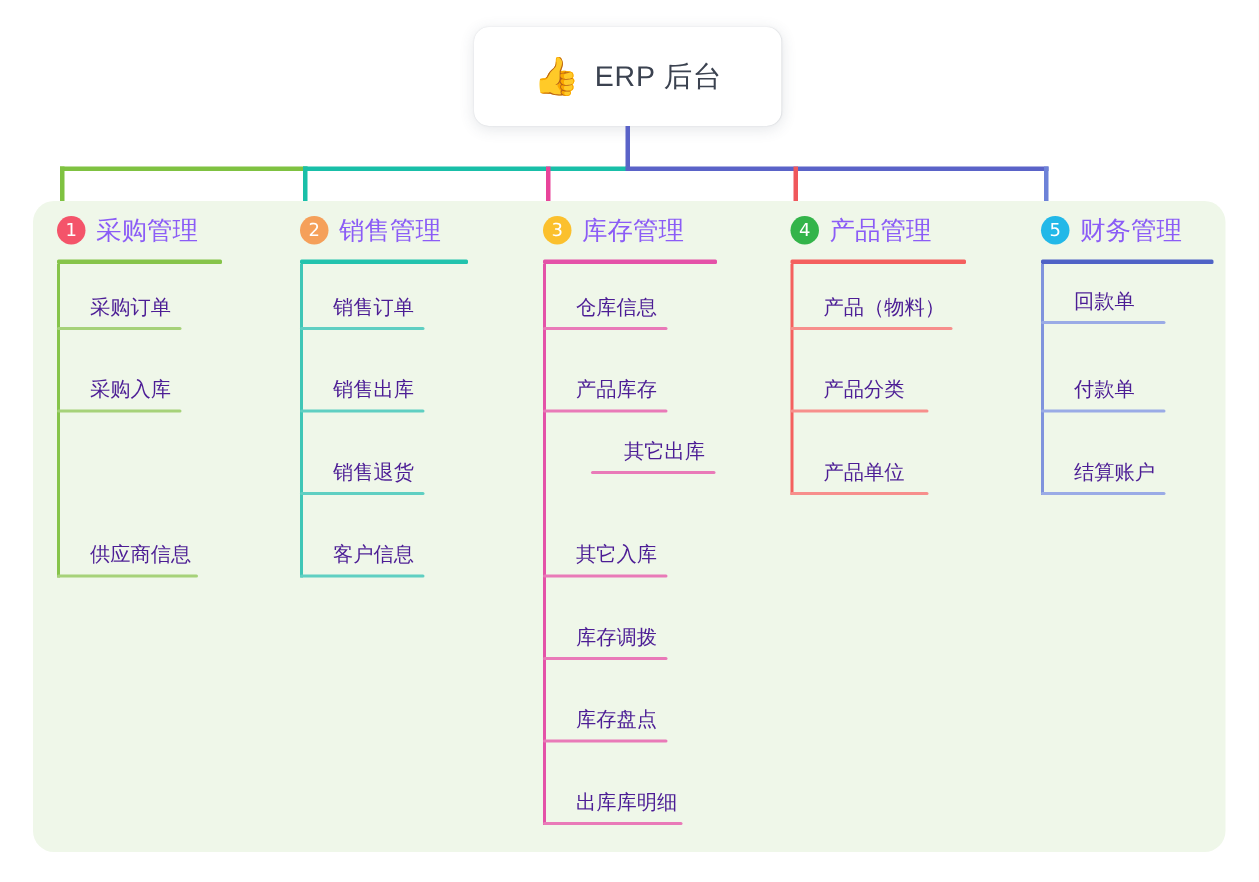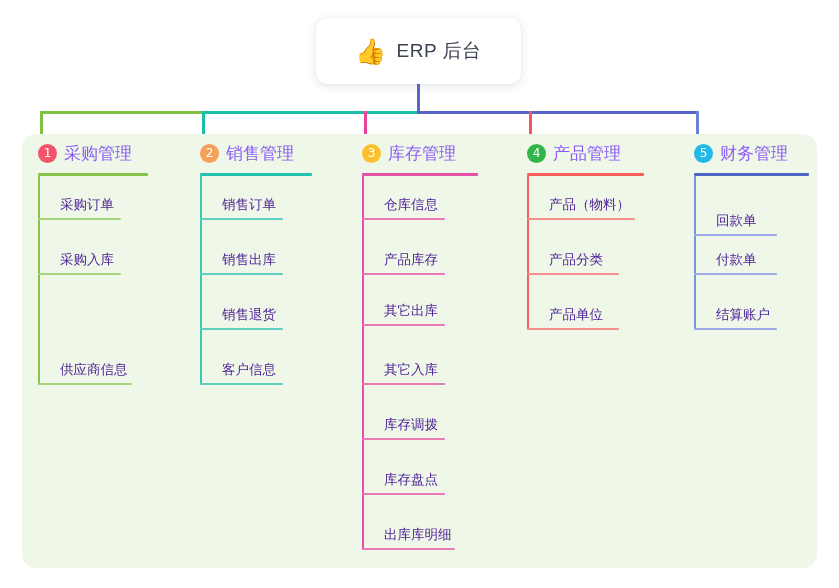--- a/index.html
+++ b/index.html
@@ -195,21 +195,21 @@
         <div class="head-rule" style="top: 39px; width: 116px; background: rgb(228, 82, 168);"></div>
         <div class="spine" style="top: 42px; height: 374px; background: rgb(228, 82, 168);"></div>
         <div class="leaf" style="top: 60px; height: 26px; width: 83px;">
           <span class="leaf-label">仓库信息</span>
           <div class="leaf-rule" style="width: 83px; background: rgb(233, 122, 184);"></div>
         </div>
         <div class="leaf" style="top: 115px; height: 26px; width: 83px;">
           <span class="leaf-label">产品库存</span>
           <div class="leaf-rule" style="width: 83px; background: rgb(233, 122, 184);"></div>
         </div>
-        <div class="leaf" style="top: 166px; height: 26px; width: 83px;">
+        <div class="leaf" style="top: 156px; height: 26px; width: 83px; margin-left: 32px;">
           <span class="leaf-label">其它出库</span>
           <div class="leaf-rule" style="width: 83px; background: rgb(233, 122, 184);"></div>
         </div>
         <div class="leaf" style="top: 225px; height: 26px; width: 83px;">
           <span class="leaf-label">其它入库</span>
           <div class="leaf-rule" style="width: 83px; background: rgb(233, 122, 184);"></div>
         </div>
         <div class="leaf" style="top: 280px; height: 26px; width: 83px;">
           <span class="leaf-label">库存调拨</span>
           <div class="leaf-rule" style="width: 83px; background: rgb(233, 122, 184);"></div>
@@ -243,21 +243,21 @@
           <div class="leaf-rule" style="width: 92px; background: rgb(247, 143, 140);"></div>
         </div>
       </div>
       <div class="column" style="left: 672px;">
         <div class="col-head">
           <span class="badge" style="background: rgb(34, 184, 232);">5</span>
           <span class="col-title">财务管理</span>
         </div>
         <div class="head-rule" style="top: 39px; width: 115px; background: rgb(79, 99, 198);"></div>
         <div class="spine" style="top: 42px; height: 154px; background: rgb(127, 147, 221);"></div>
-        <div class="leaf" style="top: 76px; height: 26px; width: 83px;">
+        <div class="leaf" style="top: 56px; height: 26px; width: 83px;">
           <span class="leaf-label">回款单</span>
           <div class="leaf-rule" style="width: 83px; background: rgb(154, 171, 230);"></div>
         </div>
         <div class="leaf" style="top: 115px; height: 26px; width: 83px;">
           <span class="leaf-label">付款单</span>
           <div class="leaf-rule" style="width: 83px; background: rgb(154, 171, 230);"></div>
         </div>
         <div class="leaf" style="top: 170px; height: 26px; width: 83px;">
           <span class="leaf-label">结算账户</span>
           <div class="leaf-rule" style="width: 83px; background: rgb(154, 171, 230);"></div>

